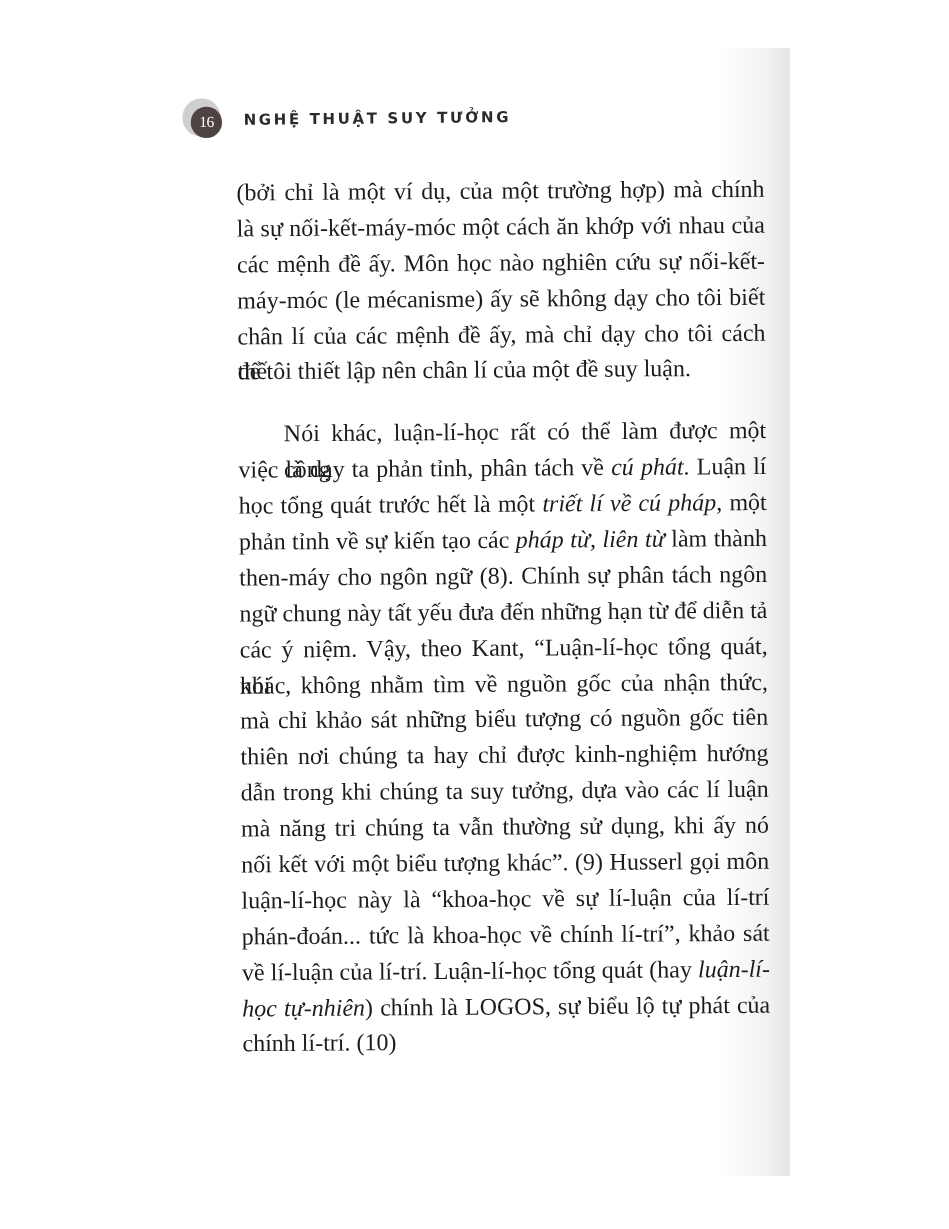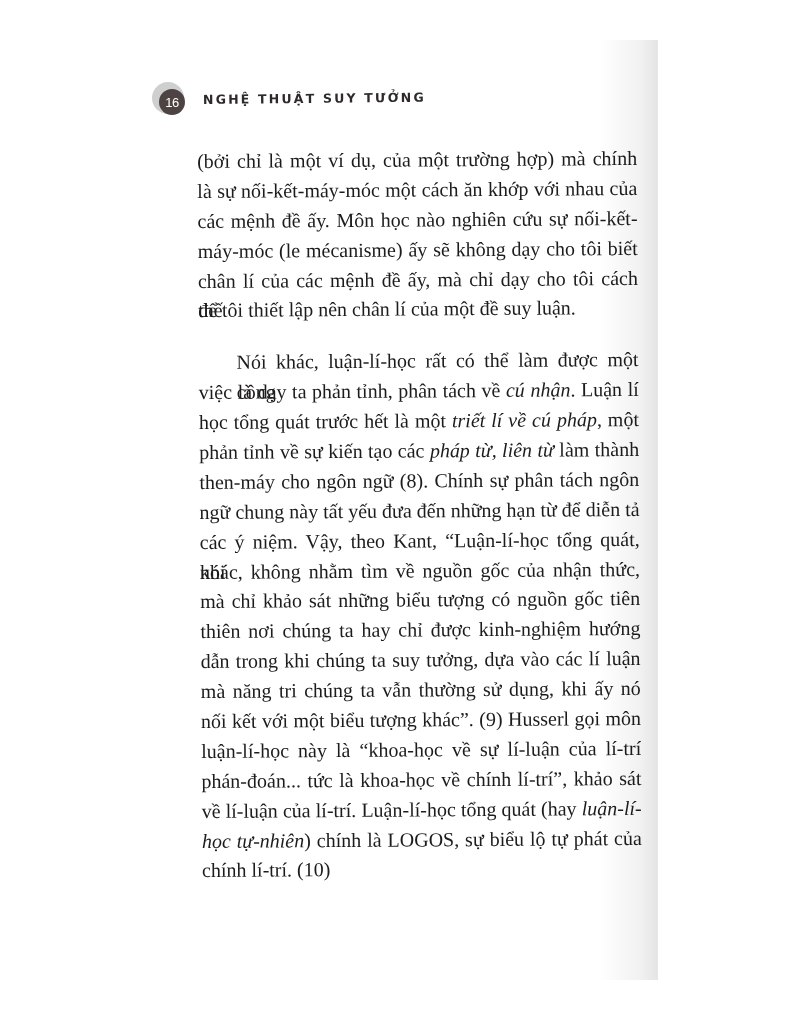--- a/index.html
+++ b/index.html
@@ -18,21 +18,21 @@
   .page-edge {
     position: absolute; left: 657px; top: 40px; width: 1px; height: 940px; background: #e6e6e6;
   }
   .header { position: absolute; left: 150px; top: 80px; height: 40px; width: 400px; }
   .badge-back {
     position: absolute; left: 2px; top: 2px; width: 32px; height: 32px; border-radius: 50%;
     background: #cfcfcf;
   }
   .badge-front {
     position: absolute; left: 9px; top: 9px; width: 26px; height: 26px; border-radius: 50%;
-    background: #4d4343; color: #ffffff; font-family: Liberation Sans, sans-serif; font-size: 13px;
+    background: #4d4343; color: #ffffff; font-family: Liberation Serif, serif; font-size: 13px;
     display: flex; align-items: center; justify-content: center; letter-spacing: -0.5px;
   }
   .running-title {
     position: absolute; left: 53px; top: 12px; font-family: "DejaVu Sans", sans-serif;
     font-size: 12.5px; font-weight: bold; letter-spacing: 2.2px; color: #2f2a2a;
     transform: rotate(-0.6deg); transform-origin: left center;
   }
   .body-text {
     position: absolute; left: 197px; top: 147px; width: 440px;
     font-size: 20px; line-height: 29.9px; color: #1d1b1b;
@@ -64,21 +64,21 @@
       <span class="line justify">(bởi chỉ là một ví dụ, của một trường hợp) mà chính</span>
       <span class="line justify">là sự nối-kết-máy-móc một cách ăn khớp với nhau của</span>
       <span class="line justify">các mệnh đề ấy. Môn học nào nghiên cứu sự nối-kết-</span>
       <span class="line justify">máy-móc (le mécanisme) ấy sẽ không dạy cho tôi biết</span>
       <span class="line justify">chân lí của các mệnh đề ấy, mà chỉ dạy cho tôi cách thế</span>
       <span class="line">để tôi thiết lập nên chân lí của một đề suy luận.</span>
     </div>
   <div class="para-gap"></div>
   <div id="para1">
       <span class="line justify indent">Nói khác, luận-lí-học rất có thể làm được một công</span>
-      <span class="line justify">việc là dạy ta phản tỉnh, phân tách về <em>cú nhận</em>. Luận lí</span>
+      <span class="line justify">việc là dạy ta phản tỉnh, phân tách về <em>cú phát</em>. Luận lí</span>
       <span class="line justify">học tổng quát trước hết là một <em>triết lí về cú pháp</em>, một</span>
       <span class="line justify">phản tỉnh về sự kiến tạo các <em>pháp từ, liên từ</em> làm thành</span>
       <span class="line justify">then-máy cho ngôn ngữ (8). Chính sự phân tách ngôn</span>
       <span class="line justify">ngữ chung này tất yếu đưa đến những hạn từ để diễn tả</span>
       <span class="line justify">các ý niệm. Vậy, theo Kant, “Luận-lí-học tổng quát, nói</span>
       <span class="line justify">khác, không nhằm tìm về nguồn gốc của nhận thức,</span>
       <span class="line justify">mà chỉ khảo sát những biểu tượng có nguồn gốc tiên</span>
       <span class="line justify">thiên nơi chúng ta hay chỉ được kinh-nghiệm hướng</span>
       <span class="line justify">dẫn trong khi chúng ta suy tưởng, dựa vào các lí luận</span>
       <span class="line justify">mà năng tri chúng ta vẫn thường sử dụng, khi ấy nó</span>

